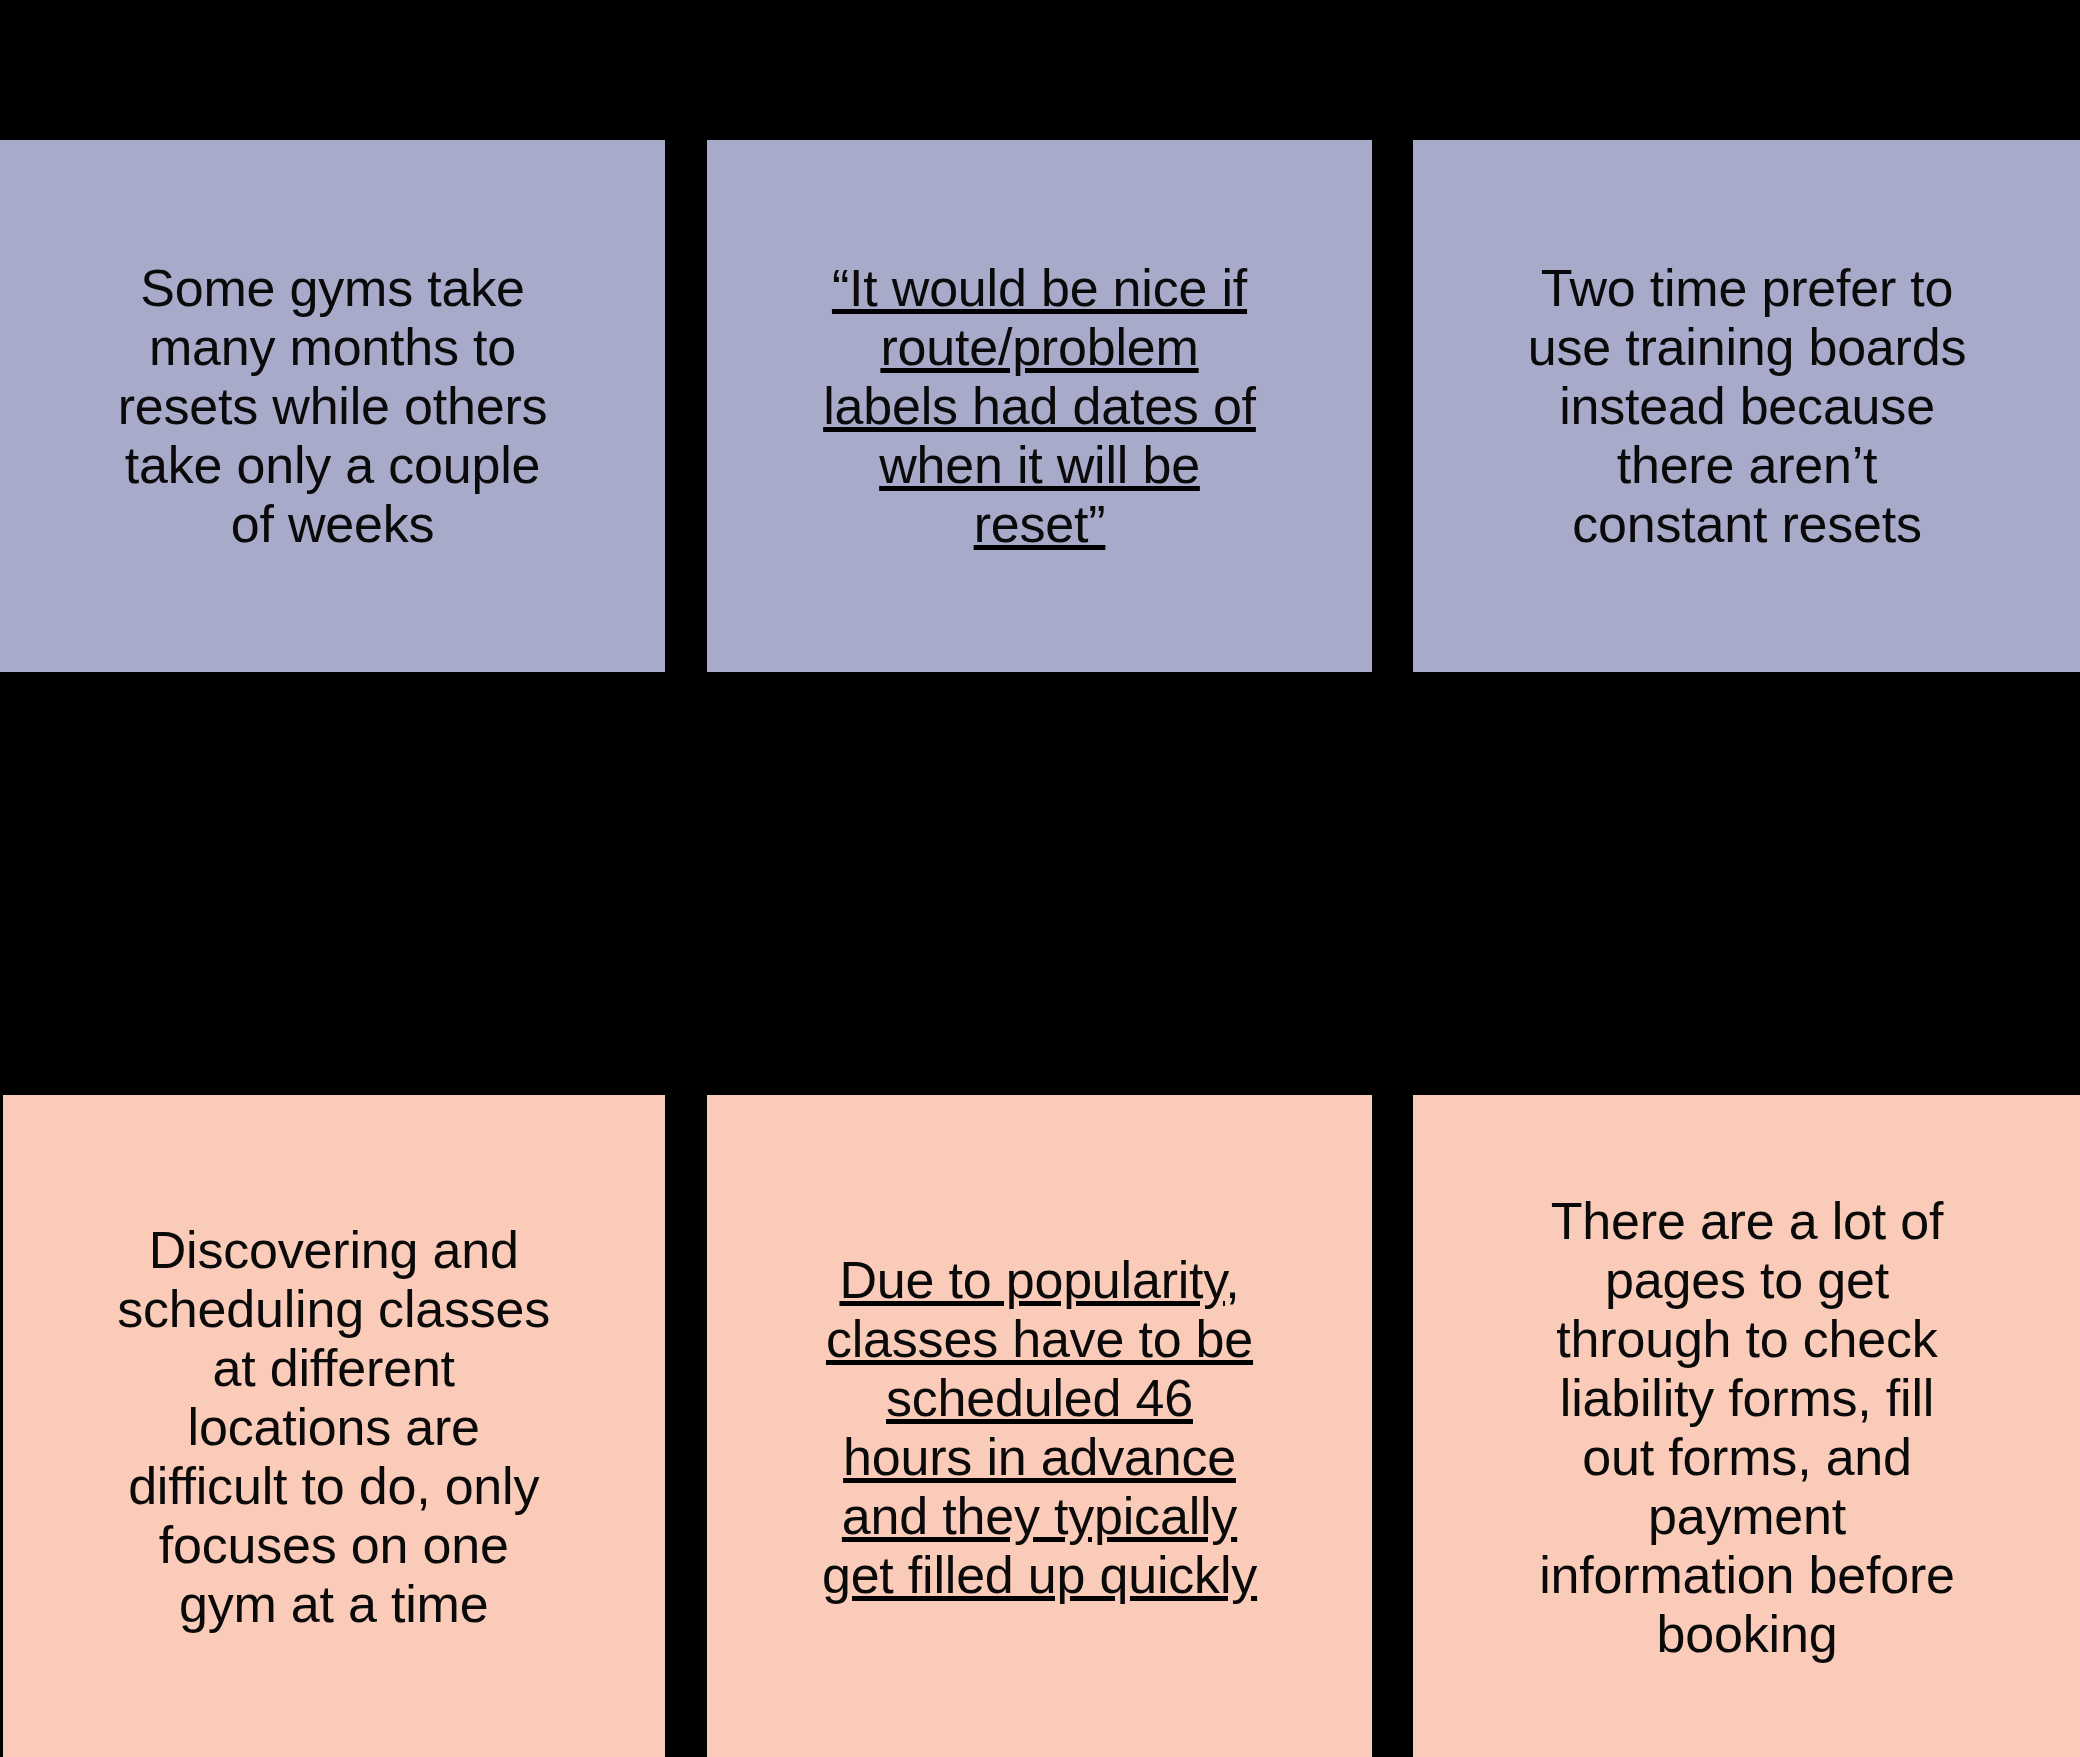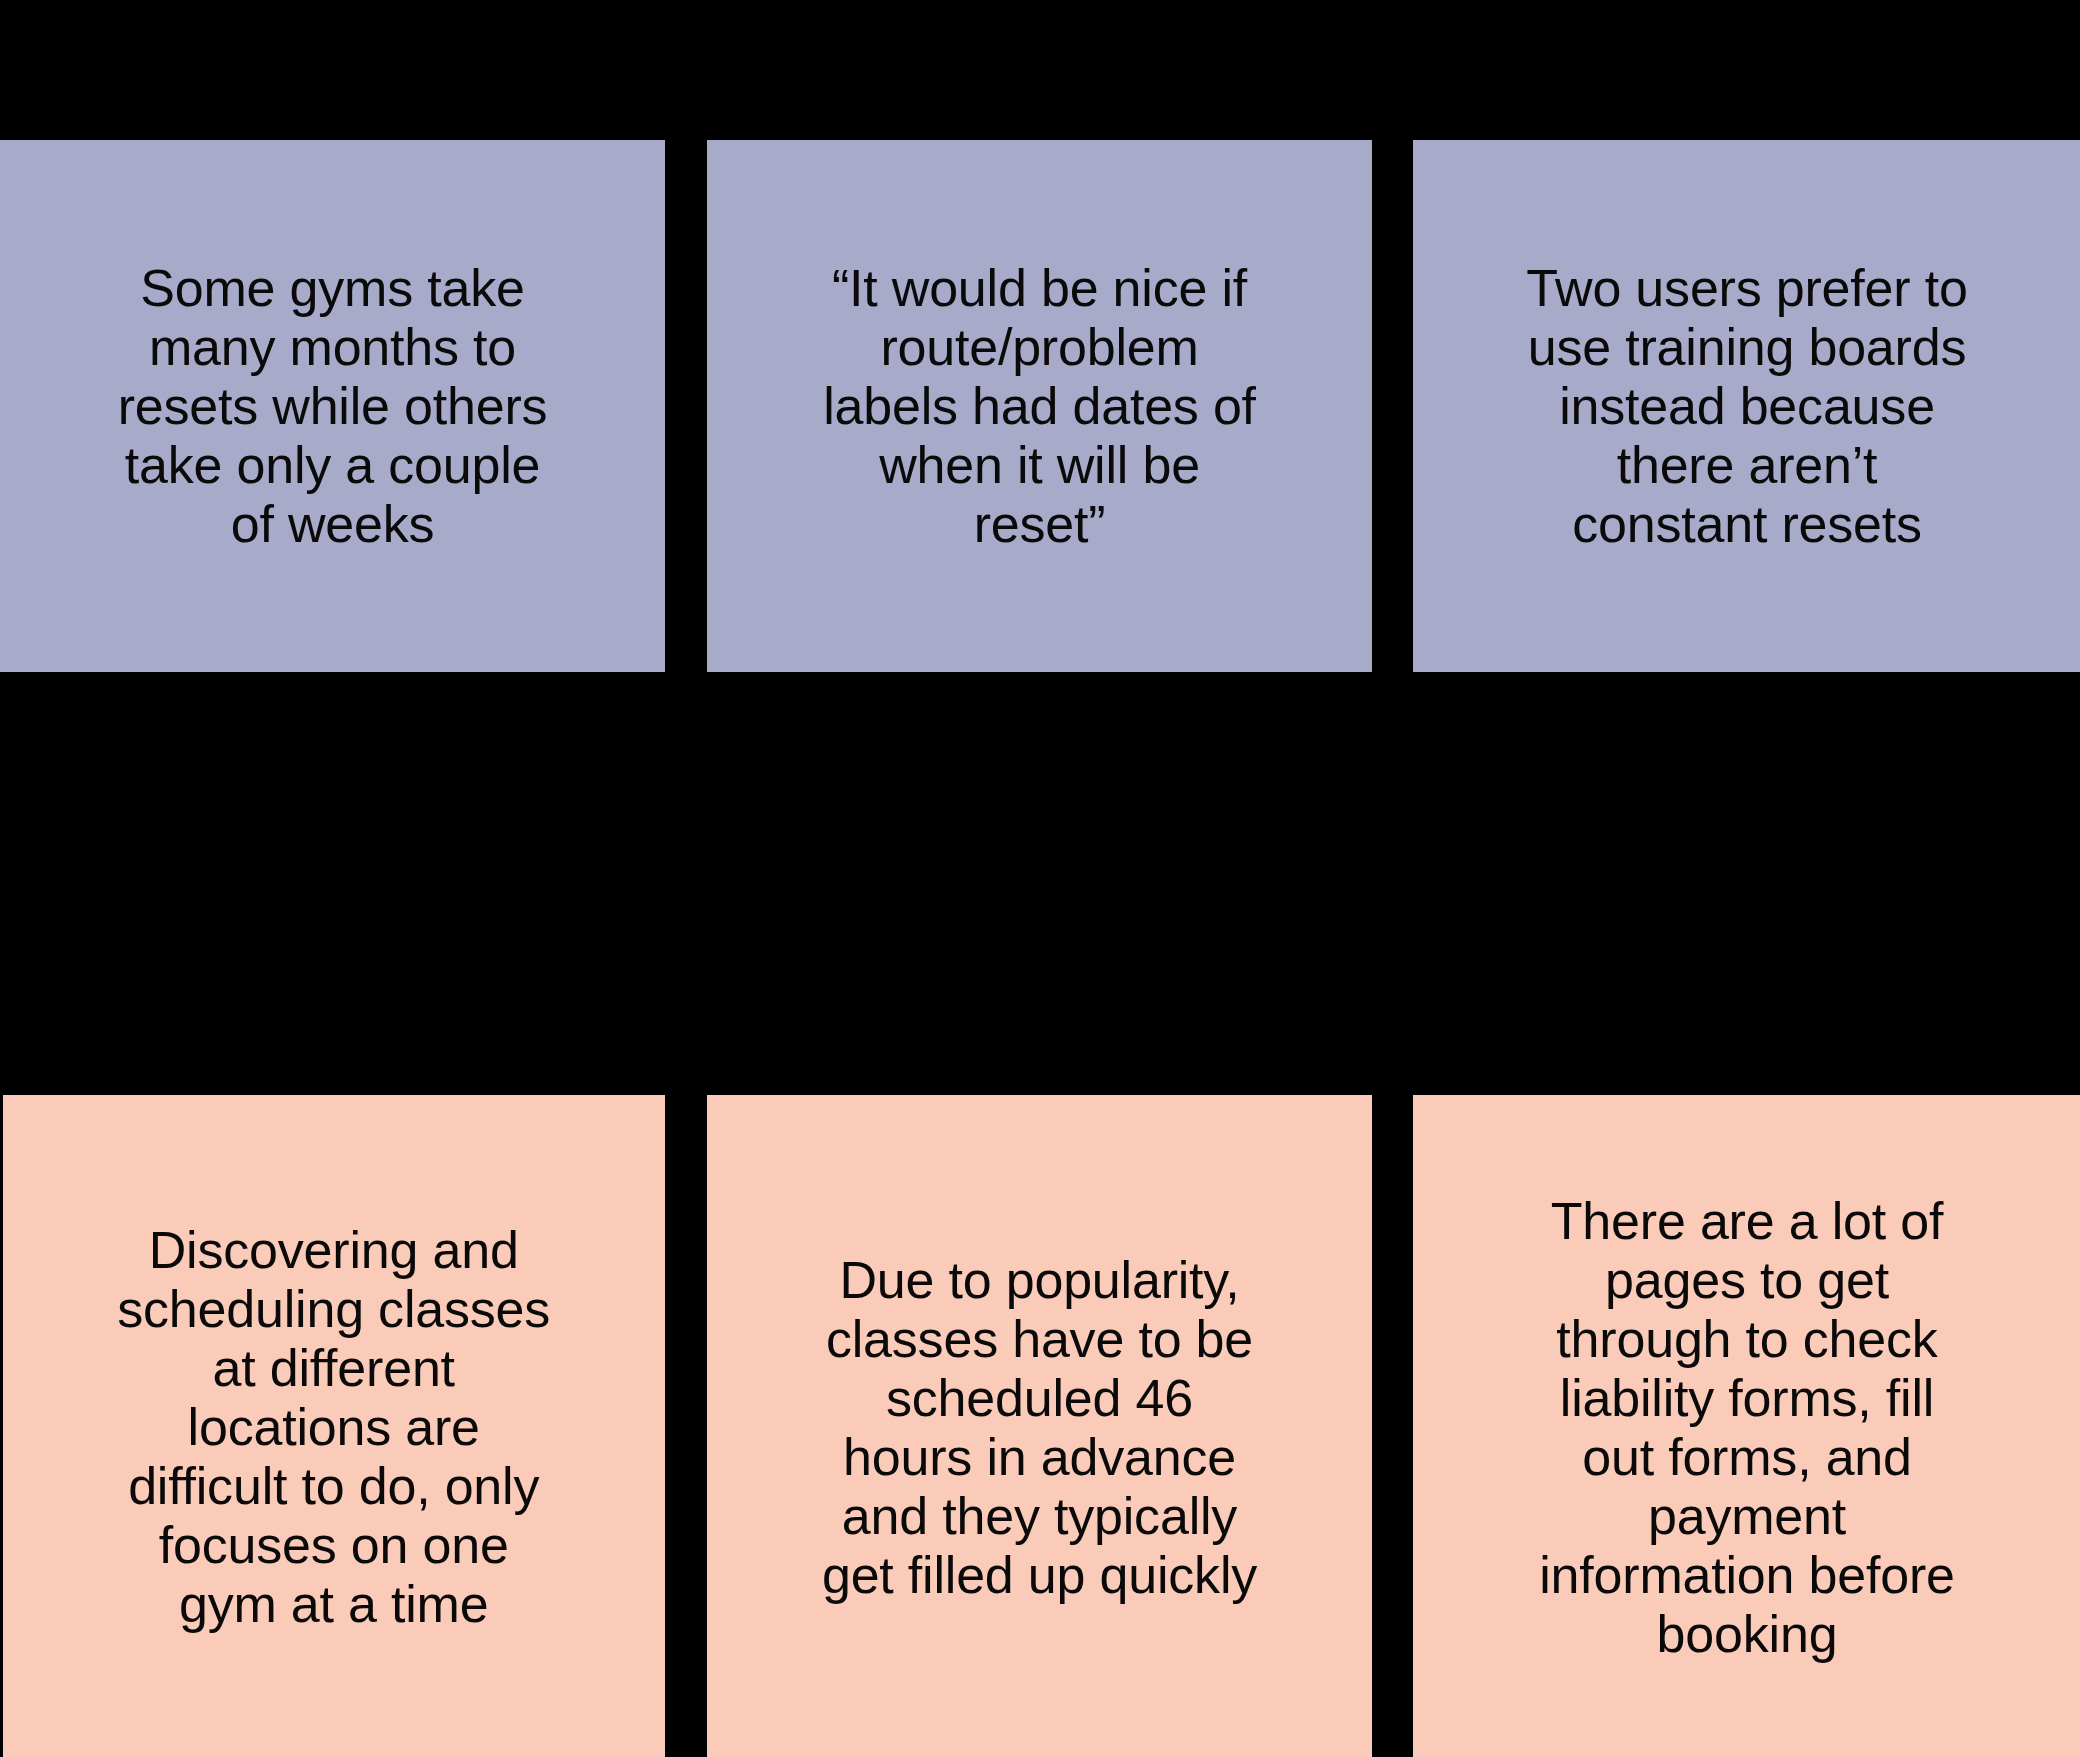--- a/index.html
+++ b/index.html
@@ -37,21 +37,21 @@
     padding: 0 20px;
     word-wrap: break-word;
   }
 
   
   .row-top    { top: 140px;  height: 532px; }
   .row-bottom { top: 1095px; height: 665px; }
 
   
   .col-1 { left: 0px;    width: 665px; }
-  .col-2 { left: 707px;  width: 665px; }
+  .col-2 { left: 707px;  width: 665px; text-decoration: underline; }
   .col-3 { left: 1413px; width: 668px; }
 
   
   .row-bottom.col-1 { left: 2.7px; width: 662px; }
 
   
   .theme-purple { background: #A8AACA; }
   .theme-peach  { background: #FACBB8; }
   .tw-480 .card-text { max-width: 443px; }
 </style>
@@ -62,21 +62,21 @@
 
   <div class="card row-top col-1 theme-purple tw-480">
     <div class="card-text">Some gyms take many months to resets while others take only a couple of weeks</div>
   </div>
 
   <div class="card row-top col-2 theme-purple tw-480">
     <div class="card-text">“It would be nice if route/problem labels had dates of when it will be reset”</div>
   </div>
 
   <div class="card row-top col-3 theme-purple tw-480">
-    <div class="card-text">Two users prefer to use training boards instead because there aren’t constant resets</div>
+    <div class="card-text">Two time prefer to use training boards instead because there aren’t constant resets</div>
   </div>
 
   <div class="card row-bottom col-1 theme-peach tw-480">
     <div class="card-text">Discovering and scheduling classes at different locations are difficult to do, only focuses on one gym at a time</div>
   </div>
 
   <div class="card row-bottom col-2 theme-peach tw-480">
     <div class="card-text">Due to popularity, classes have to be scheduled 46 hours in advance and they typically get filled up quickly</div>
   </div>
 

